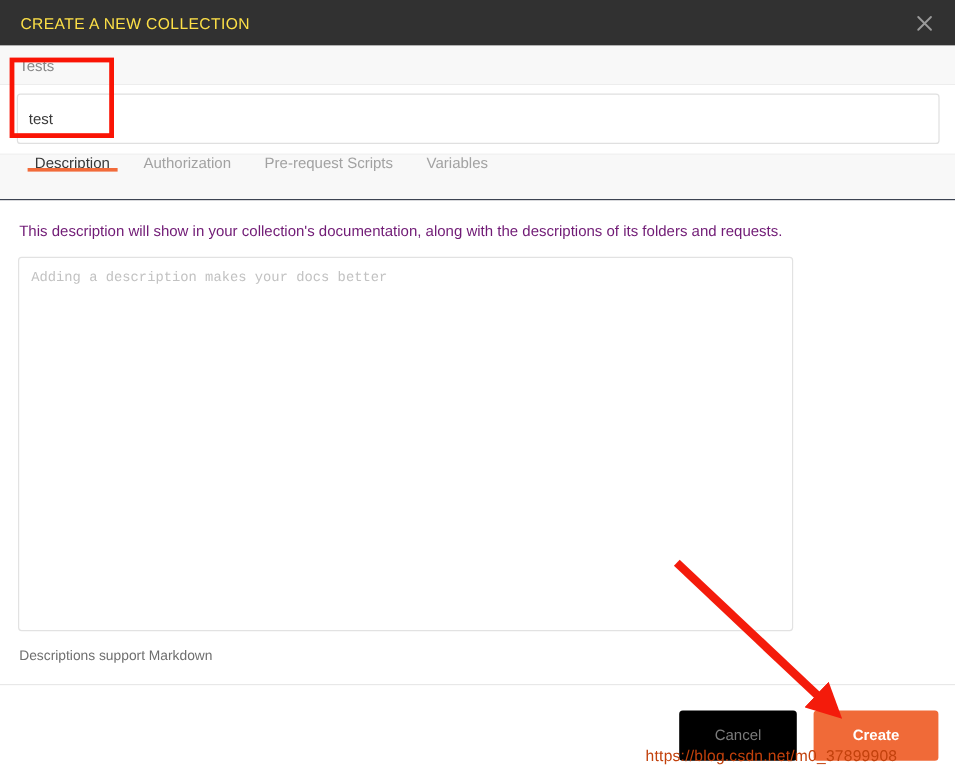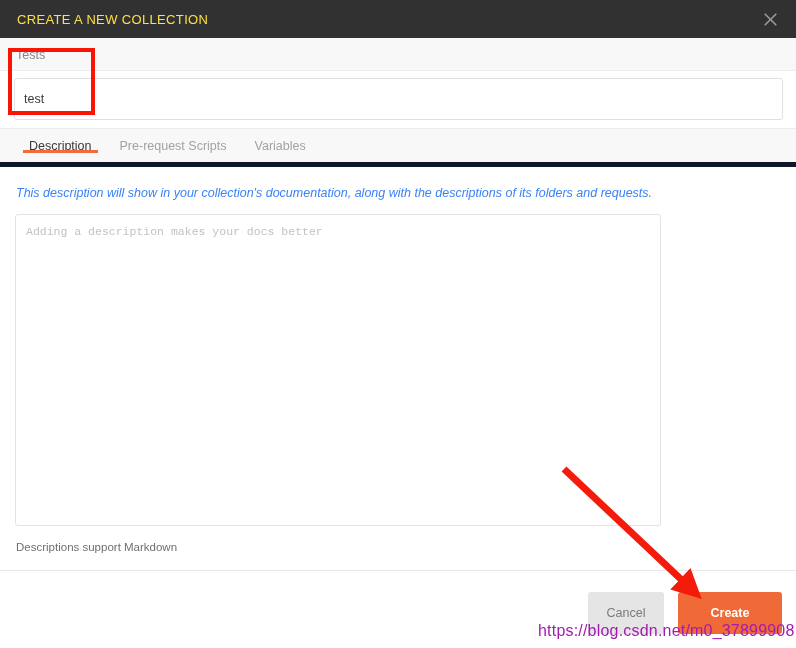--- a/index.html
+++ b/index.html
@@ -81,25 +81,25 @@
     font-size: 12.5px;
     color: #3a3a3a;
     padding: 0 9px;
     outline: none;
     caret-color: #333;
   }
 
   
   .tab-bar {
     background: #f8f8f8;
-    border-bottom: 5px solid #0f172a;
+    border-bottom: 1px solid #0f172a;
     height: 38px;
     min-height: 38px;
     display: flex;
-    align-items: center;
+    align-items: flex-start;
     padding-left: 15px;
   }
   .tab {
     position: relative;
     display: flex;
     align-items: center;
     padding: 0 14px;
     font-size: 12.5px;
     color: #a2a2a2;
     cursor: pointer;
@@ -120,24 +120,23 @@
   .modal-body {
     flex: 1;
     background: #ffffff;
     padding: 0 15px;
     display: flex;
     flex-direction: column;
     min-height: 0;
   }
   .help-text {
     font-size: 12.5px;
-    color: #3b82f6;
+    color: #701a75;
     padding: 18px 0 13px 1px;
     line-height: 16px;
-    font-style: italic;
   }
   .desc-area {
     width: 646px;
     height: 312px;
     border: 1px solid #e2e2e2;
     border-radius: 3px;
     background: #ffffff;
     padding: 9px 10px;
     resize: none;
     outline: none;
@@ -170,22 +169,22 @@
     font-size: 12.5px;
     border: none;
     border-radius: 3px;
     cursor: pointer;
     height: 42px;
     display: flex;
     align-items: center;
     justify-content: center;
   }
   .btn-cancel {
-    width: 76px;
-    background: #e5e5e5;
+    width: 98px;
+    background: #000000;
     color: #7b7b7b;
   }
   .btn-create {
     width: 104px;
     background: #f06a38;
     color: #ffffff;
     font-weight: 600;
   }
 
   
@@ -203,22 +202,22 @@
     height: 67px;
     border: 4px solid #fa1405;
     background: transparent;
   }
 
   
   .watermark {
     position: absolute;
     left: 538px;
     top: 622px;
-    font-size: 16px;
-    color: #a21caf;
+    font-size: 13px;
+    color: #c2410c;
     letter-spacing: 0.2px;
     white-space: nowrap;
     z-index: 30;
     font-family: "Liberation Sans", sans-serif;
   }
 </style>
 </head>
 <body>
 
 <div class="modal">
@@ -236,20 +235,23 @@
     <div class="name-label">Tests</div>
   </div>
 
   <div class="name-input-row">
     <input class="name-input" type="text" value="test" style="">
   </div>
 
   <div class="tab-bar">
     <div class="tab active">
       <span>Description</span>
+    </div>
+    <div class="tab">
+      <span>Authorization</span>
     </div>
     <div class="tab">
       <span>Pre-request Scripts</span>
     </div>
     <div class="tab">
       <span>Variables</span>
     </div>
   </div>
 
   <div class="modal-body">

